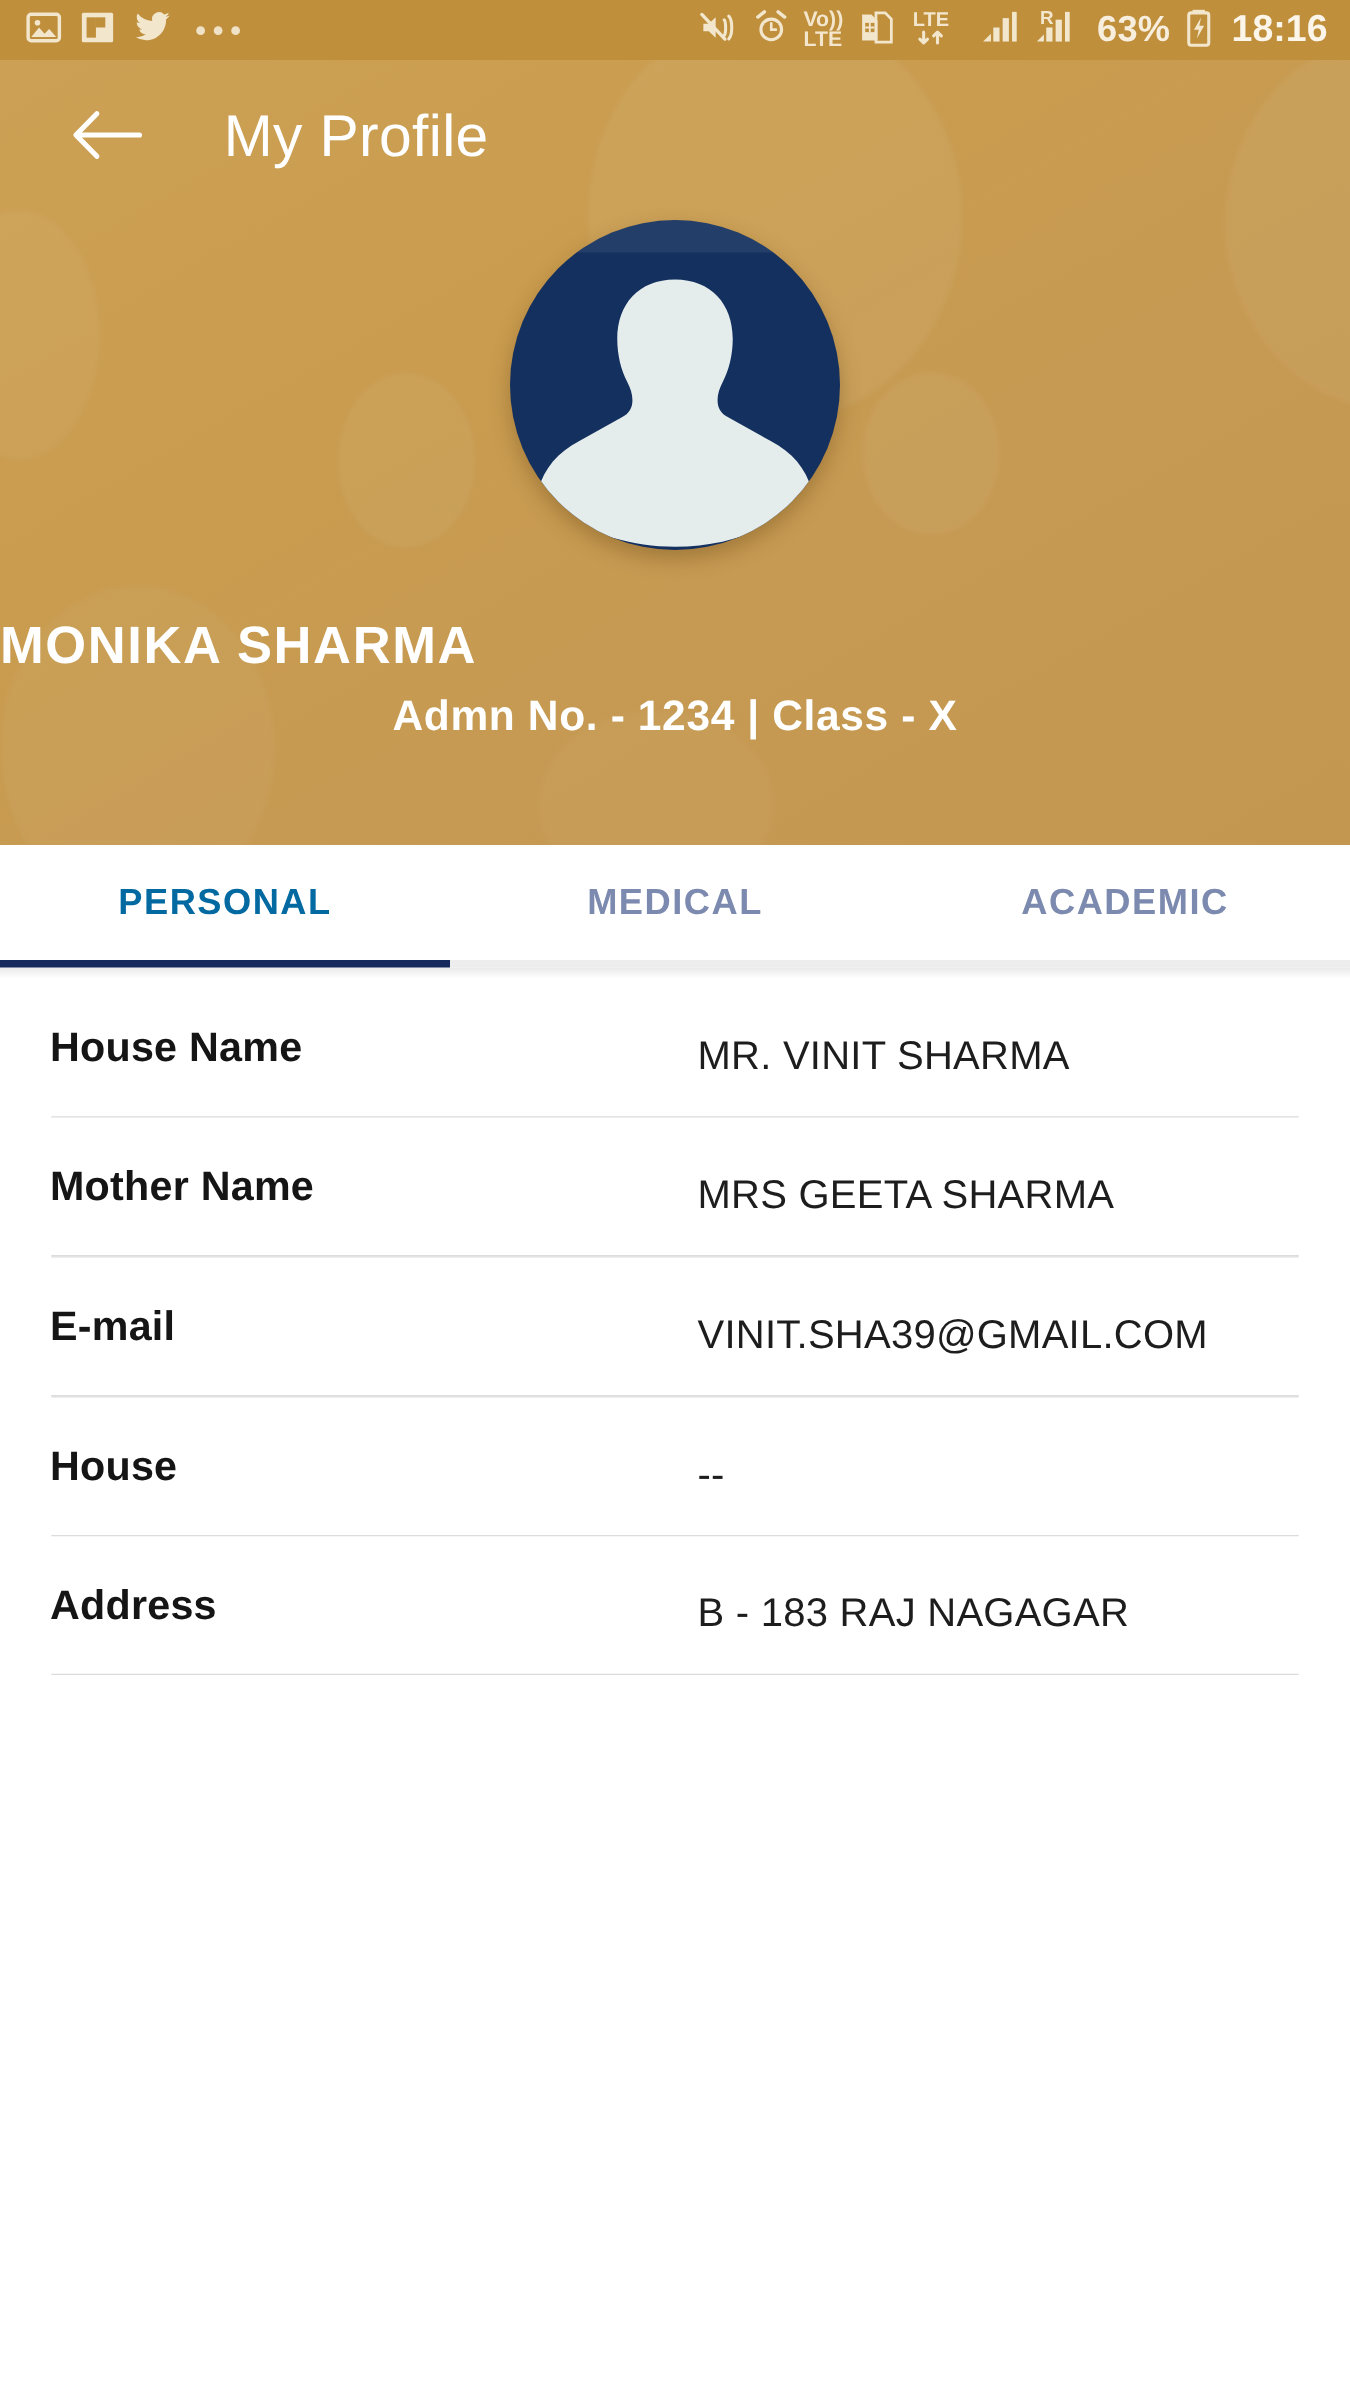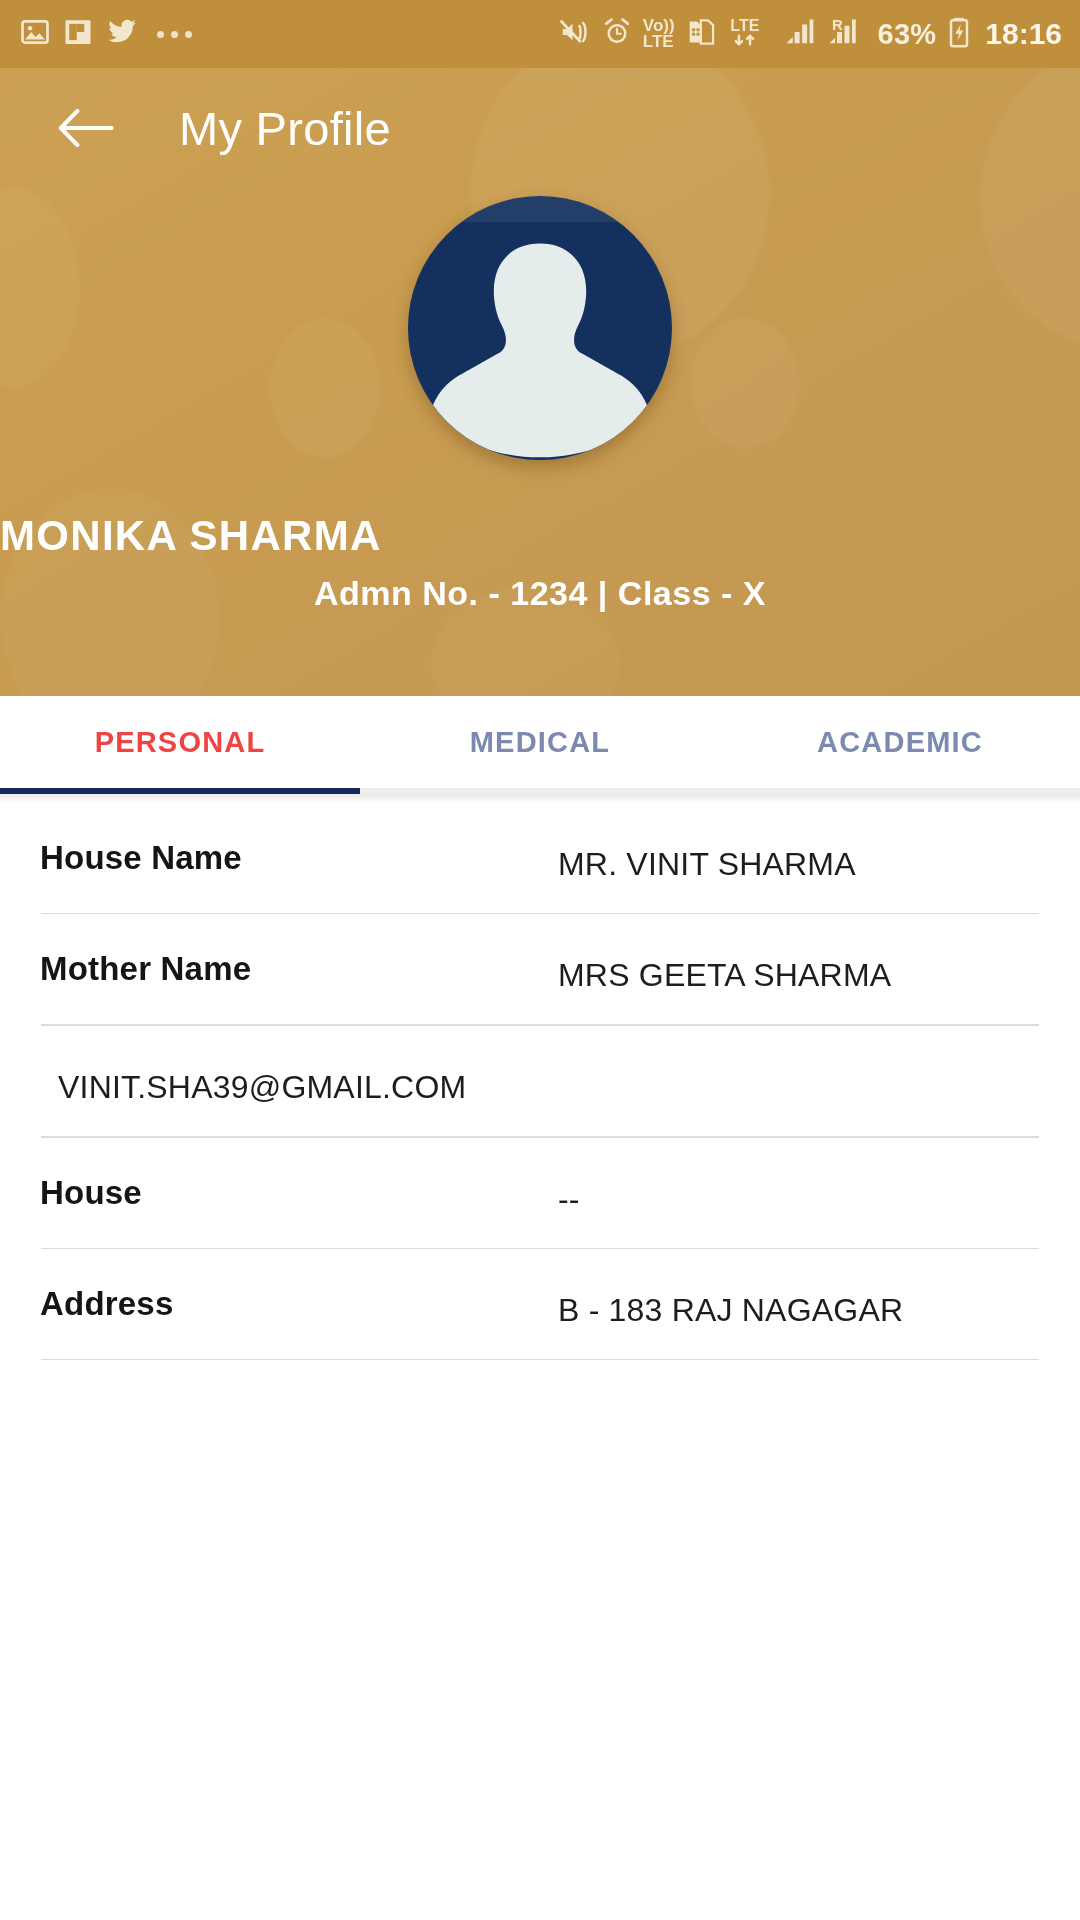--- a/index.html
+++ b/index.html
@@ -6,21 +6,21 @@
   html, body {
     width:1080px; height:1920px;
     background:#ffffff;
     font-family:"Liberation Sans", sans-serif;
     overflow:hidden;
   }
   #screen { position:relative; width:1080px; height:1920px; background:#ffffff; }
 
   
   .statusbar{
-    position:relative; height:68px; width:100%;
+    position:relative; height:48px; width:100%;
     background:#bf8f3c;
     display:flex; align-items:center;
     padding:0 18px 0 20px;
     color:#f5ead6;
   }
   .sb-left{ display:flex; align-items:center; gap:13px; }
   .sb-right{ margin-left:auto; display:flex; align-items:center; gap:11px; }
   .sb-ico{ display:block; }
   .sb-dots{ display:flex; gap:7px; align-items:center; margin-left:6px; }
   .sb-dots i{ width:7px; height:7px; border-radius:50%; background:#f0e2c6; display:block; }
@@ -67,21 +67,21 @@
     position:relative; z-index:3; text-align:center; color:#ffffff;
     font-size:34px; font-weight:600; letter-spacing:.5px; margin-top:14px;
   }
 
   
   .tabbar{ position:relative; width:100%; height:92px; background:#fff; display:flex; }
   .tab{
     flex:1; display:flex; align-items:center; justify-content:center;
     font-size:29px; font-weight:700; letter-spacing:1.2px; color:#7c8ab0; cursor:pointer;
   }
-  .tab.active{ color:#ef4444; }
+  .tab.active{ color:#0369a1; }
   .tab-track{ position:relative; width:100%; height:6px; background:#ededed; }
   .tab-track .ind{ position:absolute; left:0; top:0; width:33.333%; height:6px; background:#16295c; }
   .tab-shadow{ width:100%; height:9px; background:linear-gradient(#e9e9e9,#ffffff); }
 
   
   .list{ padding:0 40px; background:#fff; }
   .row{ position:relative; height:110px; display:flex; align-items:center; }
   .row .label{
     width:500px; font-size:33px; font-weight:700; color:#151515; letter-spacing:.2px;
   }
@@ -249,20 +249,21 @@
 
     <div class="row">
       <div class="label">Mother Name</div>
       <div class="value">MRS GEETA SHARMA</div>
     </div>
     <div class="sep"></div>
 
     <div class="sep"></div>
 
     <div class="row">
+      <div class="label">E-mail</div>
       <div class="value">VINIT.SHA39@GMAIL.COM</div>
     </div>
     <div class="sep"></div>
 
     <div class="sep"></div>
 
     <div class="row">
       <div class="label">House</div>
       <div class="value">--</div>
     </div>

